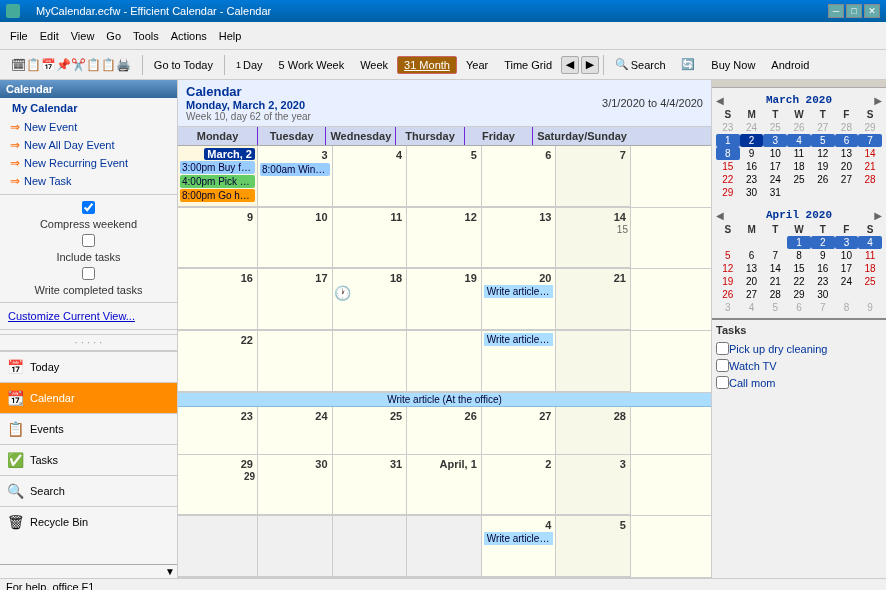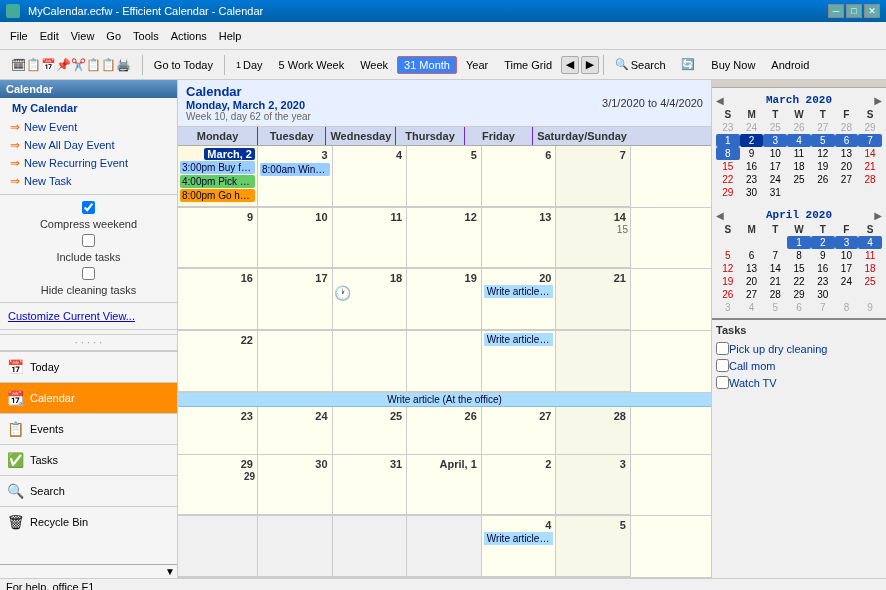--- a/index.html
+++ b/index.html
@@ -8,21 +8,21 @@
     
     .title-bar {
       background: linear-gradient(to bottom, #0078d7, #005fa3);
       color: white;
       padding: 3px 6px;
       display: flex;
       align-items: center;
       justify-content: space-between;
       height: 22px;
     }
-    .title-bar-left { display: flex; align-items: center; gap: 8px; }
+    .title-bar-left { display: flex; align-items: center; gap: 16px; }
     .title-icon { width: 14px; height: 14px; background: #4a9; border-radius: 2px; display: inline-block; }
     .title-text { font-size: 11px; color: white; }
     .title-controls { display: flex; gap: 2px; }
     .title-btn { width: 16px; height: 14px; background: #6aa; border: 1px solid #888; color: white; font-size: 9px; display: flex; align-items: center; justify-content: center; cursor: pointer; }
 
     
     .menu-bar {
       background: #f0f0f0;
       border-bottom: 1px solid #ccc;
       display: flex;
@@ -44,21 +44,21 @@
     }
     .toolbar-btn {
       background: #f0f0f0;
       border: 1px solid transparent;
       padding: 2px 6px;
       cursor: pointer;
       font-size: 11px;
       display: flex; align-items: center; gap: 2px;
       border-radius: 2px;
     }
-    .toolbar-btn.active { background: #3b82f6; color: white; border-color: #c66; }
+    .toolbar-btn.active { background: #a16207; color: white; border-color: #c66; text-decoration: underline; }
     .toolbar-sep { width: 1px; background: #bbb; height: 20px; margin: 0 2px; }
     .nav-arrow { background: #e0e0e0; border: 1px solid #aaa; width: 18px; height: 18px; display: flex; align-items: center; justify-content: center; cursor: pointer; border-radius: 2px; }
 
     
     .main-layout {
       display: flex;
       height: calc(590px - 22px - 20px - 30px - 20px);
     }
 
     
@@ -399,21 +399,21 @@
     <div class="sidebar-checkbox-item">
       <input type="checkbox" checked="" style="">
       <span>Compress weekend</span>
     </div>
     <div class="sidebar-checkbox-item">
       <input type="checkbox" style="">
       <span>Include tasks</span>
     </div>
     <div class="sidebar-checkbox-item">
       <input type="checkbox" style="">
-      <span>Hide cleaning tasks</span>
+      <span>Write completed tasks</span>
     </div>
 
     <div class="sidebar-divider"></div>
     <div class="sidebar-link">Customize Current View...</div>
     <div class="sidebar-divider"></div>
 
     <div class="sidebar-dots">· · · · ·</div>
 
     <div class="nav-item">
       <span class="nav-icon">📅</span>
@@ -751,25 +751,25 @@
     </div>
 
     <div class="tasks-section">
       <div class="tasks-title">Tasks</div>
       <div class="task-item">
         <input type="checkbox" style="">
         <span class="task-text">Pick up dry cleaning</span>
       </div>
       <div class="task-item">
         <input type="checkbox" style="">
-        <span class="task-text">Call mom</span>
+        <span class="task-text">Watch TV</span>
       </div>
       <div class="task-item">
         <input type="checkbox" style="">
-        <span class="task-text">Watch TV</span>
+        <span class="task-text">Call mom</span>
       </div>
     </div>
 
   </div>
 
 </div>
 
 <div class="status-bar">
   <span>For help, office F1</span>
 </div>

